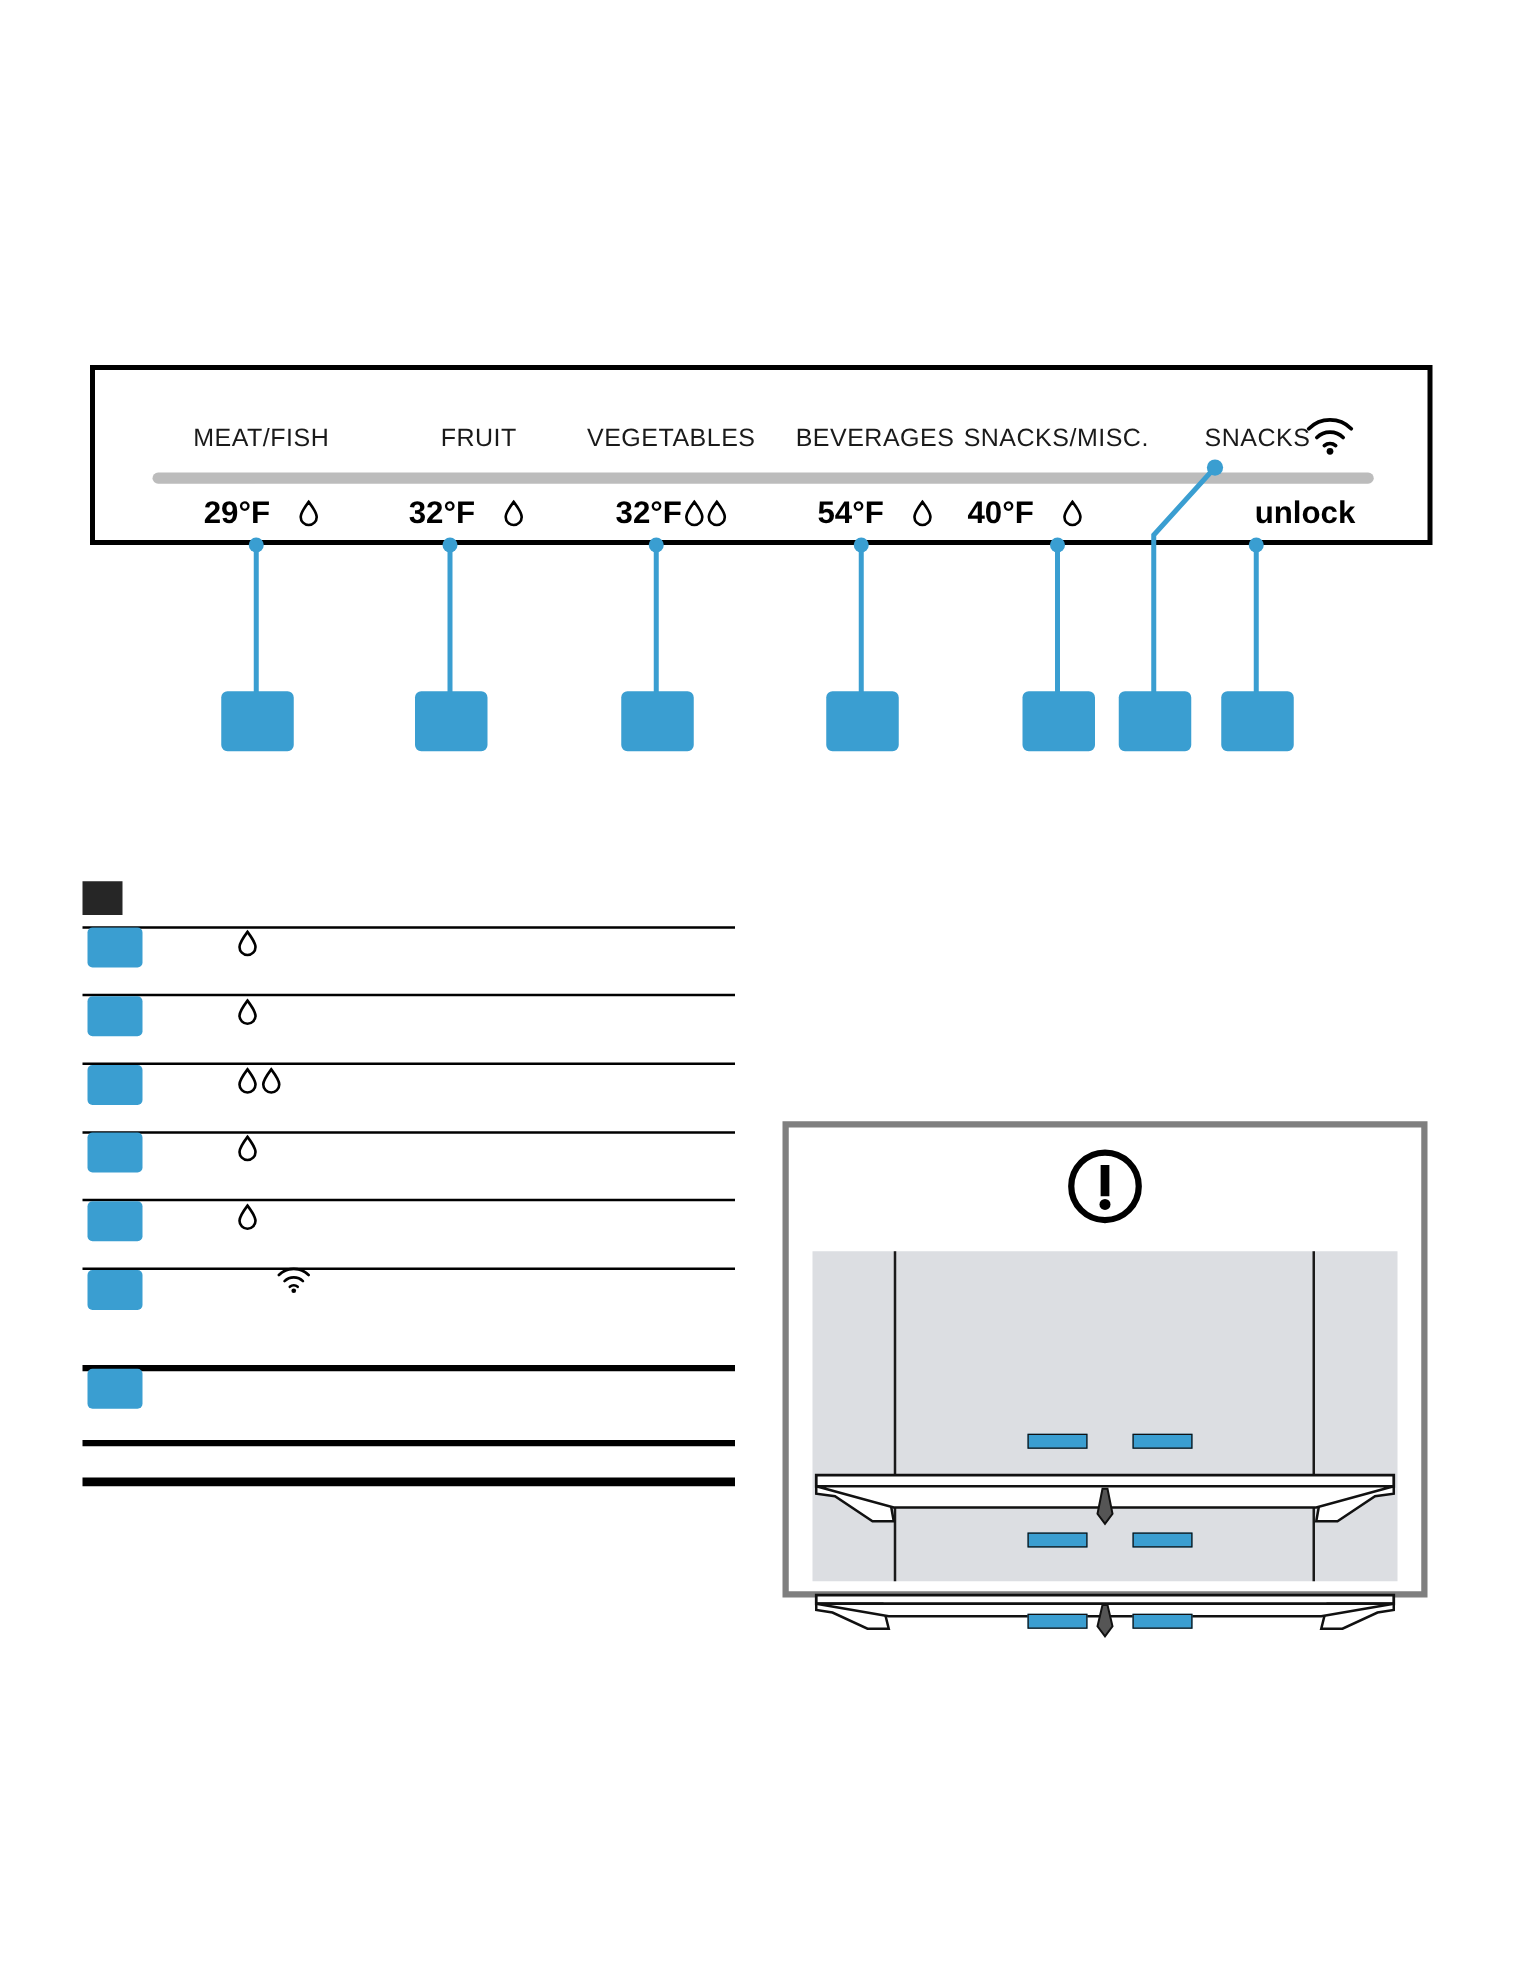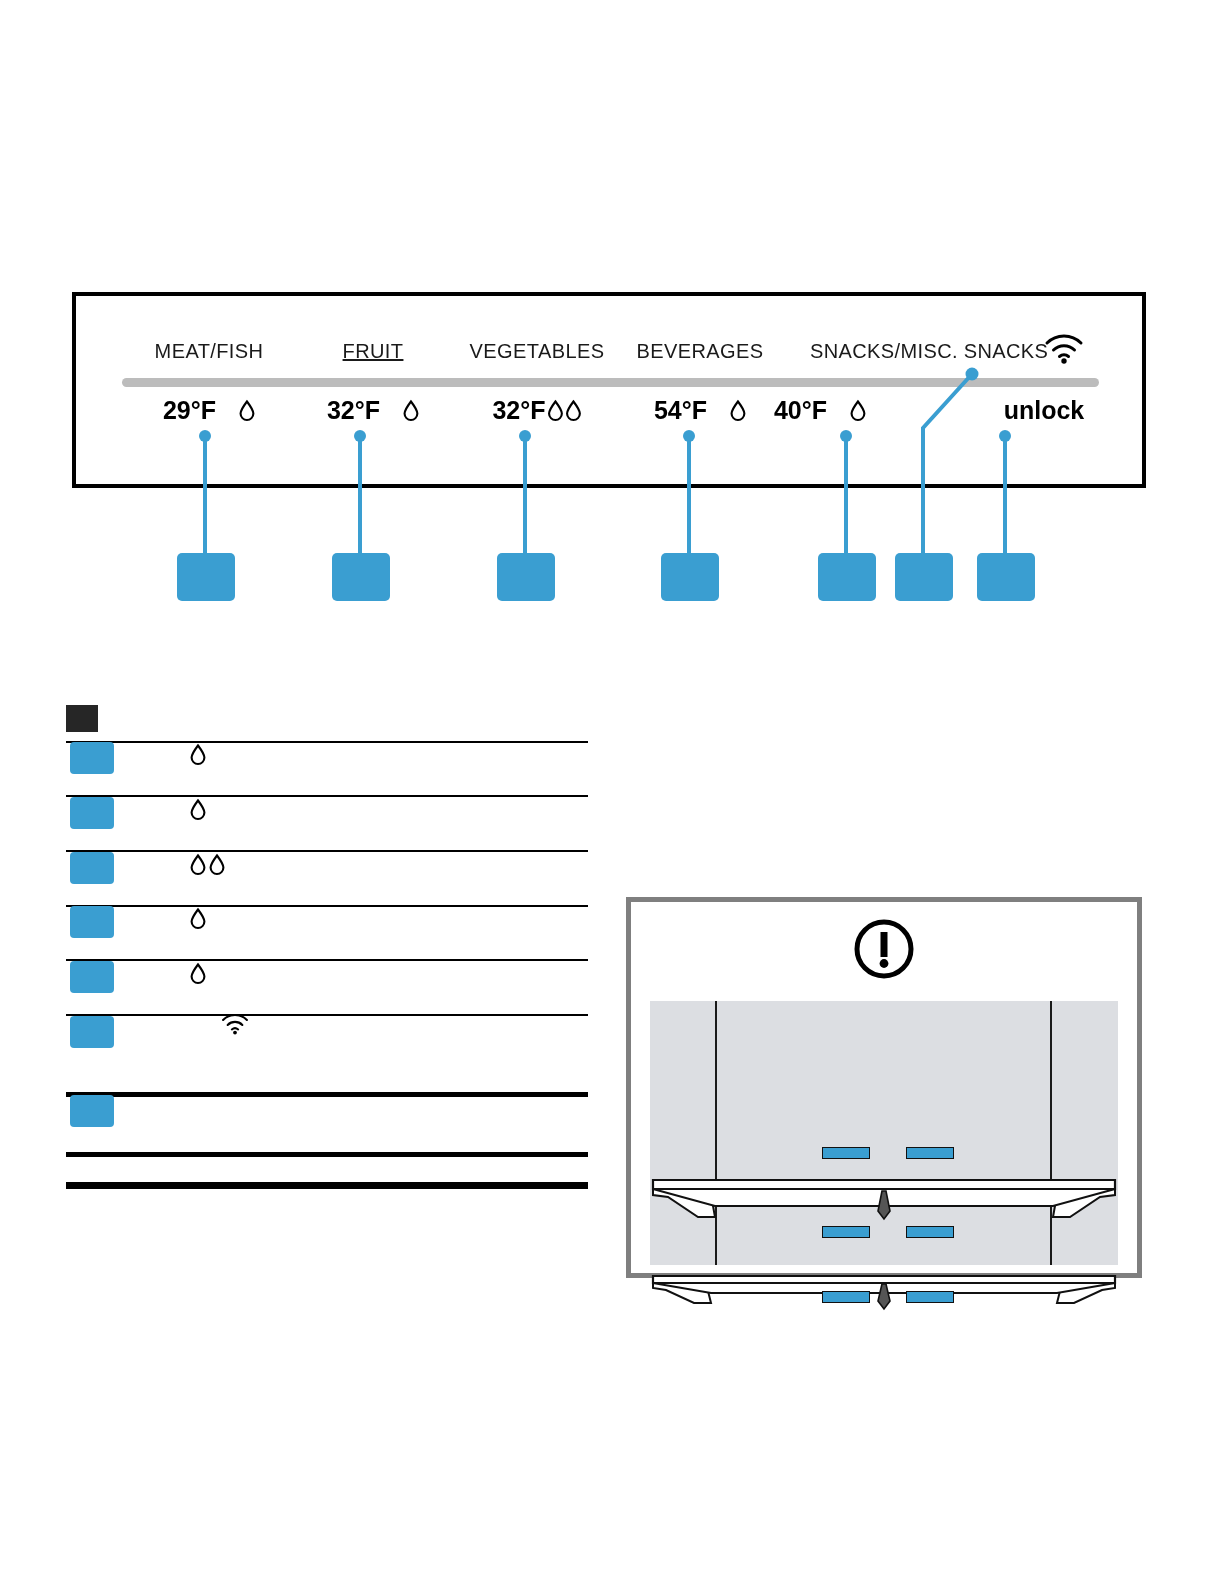--- a/index.html
+++ b/index.html
@@ -15,21 +15,21 @@
     color: #000000;
     overflow: hidden;
   }
 
   
   #control-panel {
     position: absolute;
     left: 72px;
     top: 292px;
     width: 1074px;
-    height: 196px;
+    height: 144px;
     border: 4px solid #000000;
     box-sizing: border-box;
     background: #ffffff;
   }
 
   .zone-label {
     position: absolute;
     top: 44px;
     font-size: 20px;
     letter-spacing: 0.4px;
@@ -185,24 +185,24 @@
   svg { display: block; overflow: visible; }
 </style>
 </head>
 <body>
 
 <div id="control-panel">
 
   <div id="slider-track"></div>
 
   <div class="zone-label" style="left:133px;">MEAT/FISH</div>
-  <div class="zone-label" style="left:297px;text-decoration:underline;">FRUIT</div>
+  <div class="zone-label" style="left:307px;">FRUIT</div>
   <div class="zone-label" style="left:461px;">VEGETABLES</div>
   <div class="zone-label" style="left:624px;">BEVERAGES</div>
-  <div class="zone-label" style="left:808px;">SNACKS/MISC.</div>
+  <div class="zone-label" style="left:769px;">SNACKS/MISC.</div>
   <div class="zone-label" style="left:930px;">SNACKS</div>
 
   <div class="zone-temp" style="left:133px;">
     <span>29°F</span>
     <span>
       <svg width="16" height="21" viewBox="0 0 16 21">
           <path d="M8 1.5 C8 1.5 1.6 10 1.6 13.6 A6.4 6.4 0 0 0 14.4 13.6 C14.4 10 8 1.5 8 1.5 Z" fill="none" stroke="#000" stroke-width="2.1"></path>
         </svg>
     </span>
   </div>

